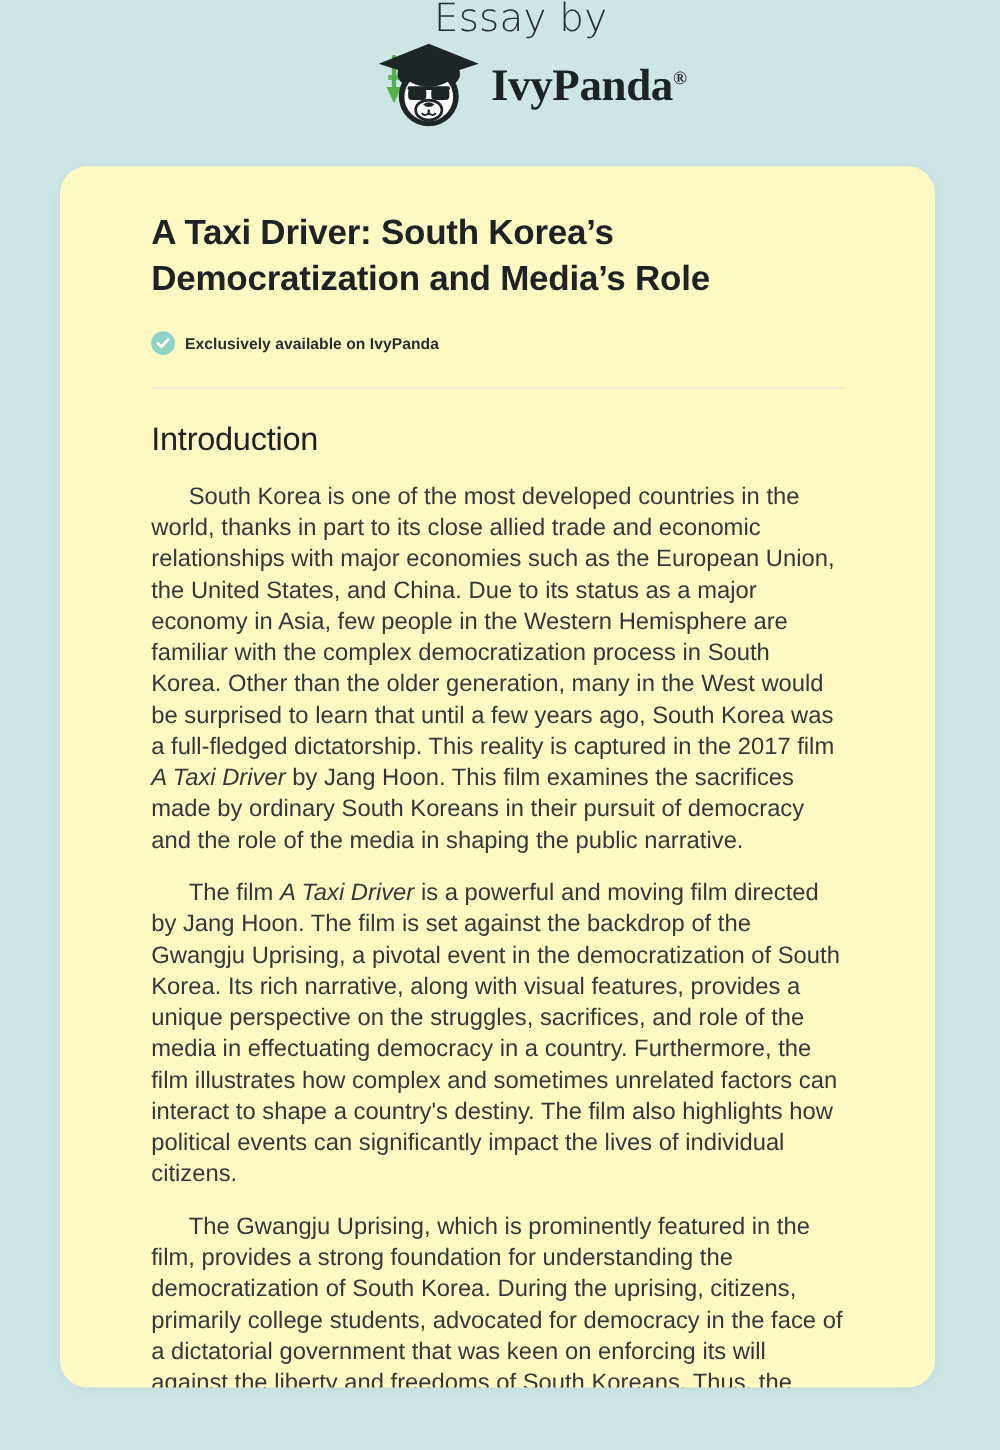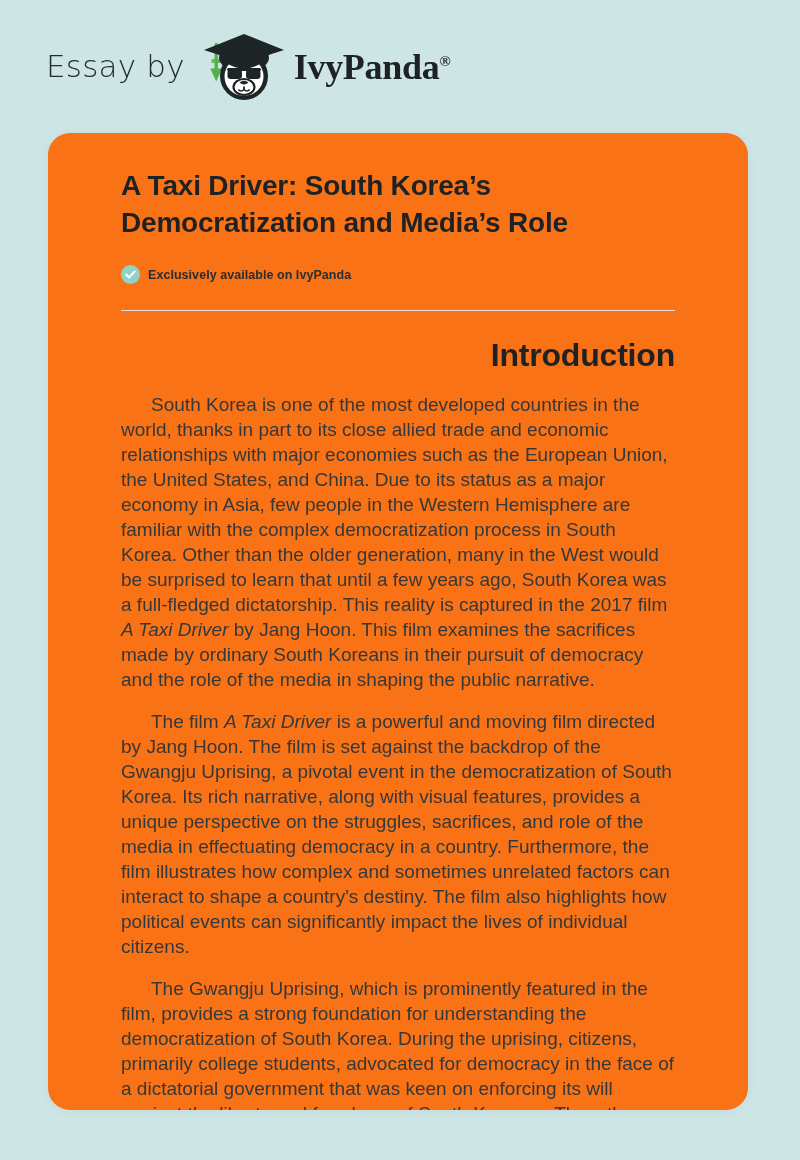--- a/index.html
+++ b/index.html
@@ -14,20 +14,21 @@
     font-family: "Liberation Sans", sans-serif;
     overflow: hidden;
   }
 
   
   .brandbar {
     height: 133px;
     display: flex;
     align-items: center;
     padding-left: 46px;
+    flex-direction: column;
   }
   .brand-prefix {
     font-family: "DejaVu Sans", sans-serif;
     font-size: 31px;
     font-weight: 300;
     color: #262c2e;
     letter-spacing: 0.2px;
     line-height: 1;
     margin-right: 13px;
   }
@@ -55,21 +56,21 @@
     font-size: 15px;
     vertical-align: super;
     font-weight: bold;
     line-height: 1;
   }
 
   
   .paper-card {
     position: relative;
     margin: 0 52px 0 48px;
-    background: #f97316;
+    background: #fef9c3;
     border-radius: 22px;
     padding: 34px 73px 44px 73px;
     height: 977px;
     box-shadow: 0 2px 10px rgba(120, 150, 150, 0.10);
     overflow: hidden;
   }
 
   .doc-title {
     font-family: "Liberation Sans", sans-serif;
     font-size: 28px;
@@ -107,27 +108,26 @@
 
   .rule {
     height: 1px;
     background: #e3e3e3;
     border: 0;
     margin: 0 0 24px 0;
   }
 
   h2.section-head {
     font-family: "Liberation Sans", sans-serif;
-    font-size: 32px;
-    font-weight: bold;
+    font-size: 26px;
+    font-weight: normal;
     color: #1f2224;
     line-height: 1.25;
     letter-spacing: -0.2px;
     margin: 0 0 17px 0;
-    text-align: right;
   }
   h2.section-head .ital { font-style: italic; }
 
   p.body-par {
     font-size: 19px;
     line-height: 25px;
     color: #34383a;
     margin: 0 0 17px 0;
     text-indent: 30px;
     letter-spacing: 0.01px;

